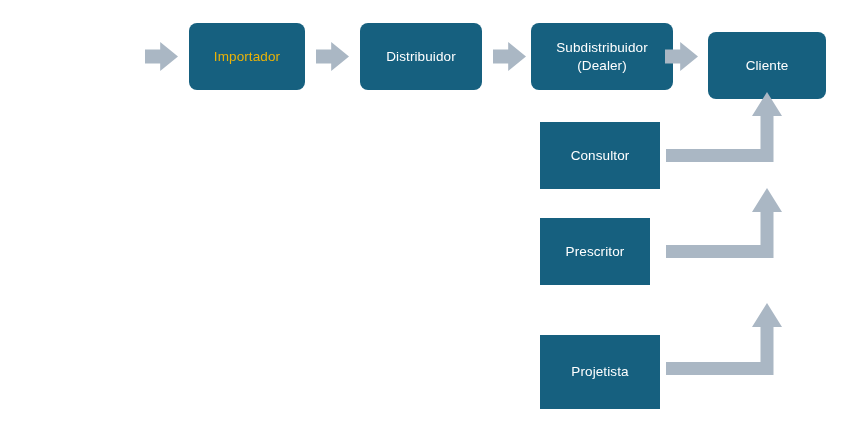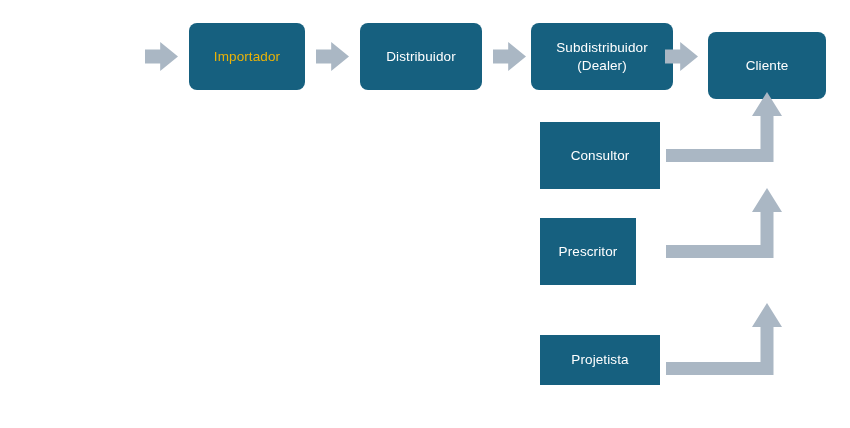--- a/index.html
+++ b/index.html
@@ -81,24 +81,24 @@
   <div class="chev" style="left: 493px; top: 42px; width: 33px; height: 29px;"><svg width="33" height="29" viewBox="0 0 33 29">
         <path d="M0 7.54 L15.180000000000001 7.54 L15.180000000000001 0 L33 14.5 L15.180000000000001 29 L15.180000000000001 21.46 L0 21.46 Z" fill="#AAB7C4"></path>
       </svg></div>
   <div class="chev" style="left: 665px; top: 42px; width: 33px; height: 29px;"><svg width="33" height="29" viewBox="0 0 33 29">
         <path d="M0 7.54 L15.180000000000001 7.54 L15.180000000000001 0 L33 14.5 L15.180000000000001 29 L15.180000000000001 21.46 L0 21.46 Z" fill="#AAB7C4"></path>
       </svg></div>
 
   <div class="node square" style="left: 540px; top: 122px; width: 120px; height: 67px; background: rgb(22, 96, 127); color: rgb(255, 255, 255); border-radius: 0px;">
     <span class="node-label">Consultor</span>
   </div>
-  <div class="node square" style="left: 540px; top: 218px; width: 96px; height: 67px; background: rgb(22, 96, 127); color: rgb(255, 255, 255); border-radius: 0px;">
+  <div class="node square" style="left: 540px; top: 218px; width: 110px; height: 67px; background: rgb(22, 96, 127); color: rgb(255, 255, 255); border-radius: 0px;">
     <span class="node-label">Prescritor</span>
   </div>
-  <div class="node square" style="left: 540px; top: 335px; width: 120px; height: 50px; background: rgb(22, 96, 127); color: rgb(255, 255, 255); border-radius: 0px;">
+  <div class="node square" style="left: 540px; top: 335px; width: 120px; height: 74px; background: rgb(22, 96, 127); color: rgb(255, 255, 255); border-radius: 0px;">
     <span class="node-label">Projetista</span>
   </div>
 
   <div class="elbow" style="left: 666px; top: 92px; width: 120px; height: 70px;"><svg width="120" height="70" viewBox="0 0 120 70">
         <path d="M0 70 L0 57 L94.5 57 L94.5 24 L86 24 L101 0 L116 24 L107.5 24 L107.5 70 Z" fill="#AAB7C4"></path>
       </svg></div>
   <div class="elbow" style="left: 666px; top: 188px; width: 120px; height: 70px;"><svg width="120" height="70" viewBox="0 0 120 70">
         <path d="M0 70 L0 57 L94.5 57 L94.5 24 L86 24 L101 0 L116 24 L107.5 24 L107.5 70 Z" fill="#AAB7C4"></path>
       </svg></div>
   <div class="elbow" style="left: 666px; top: 303px; width: 120px; height: 72px;"><svg width="120" height="72" viewBox="0 0 120 72">

